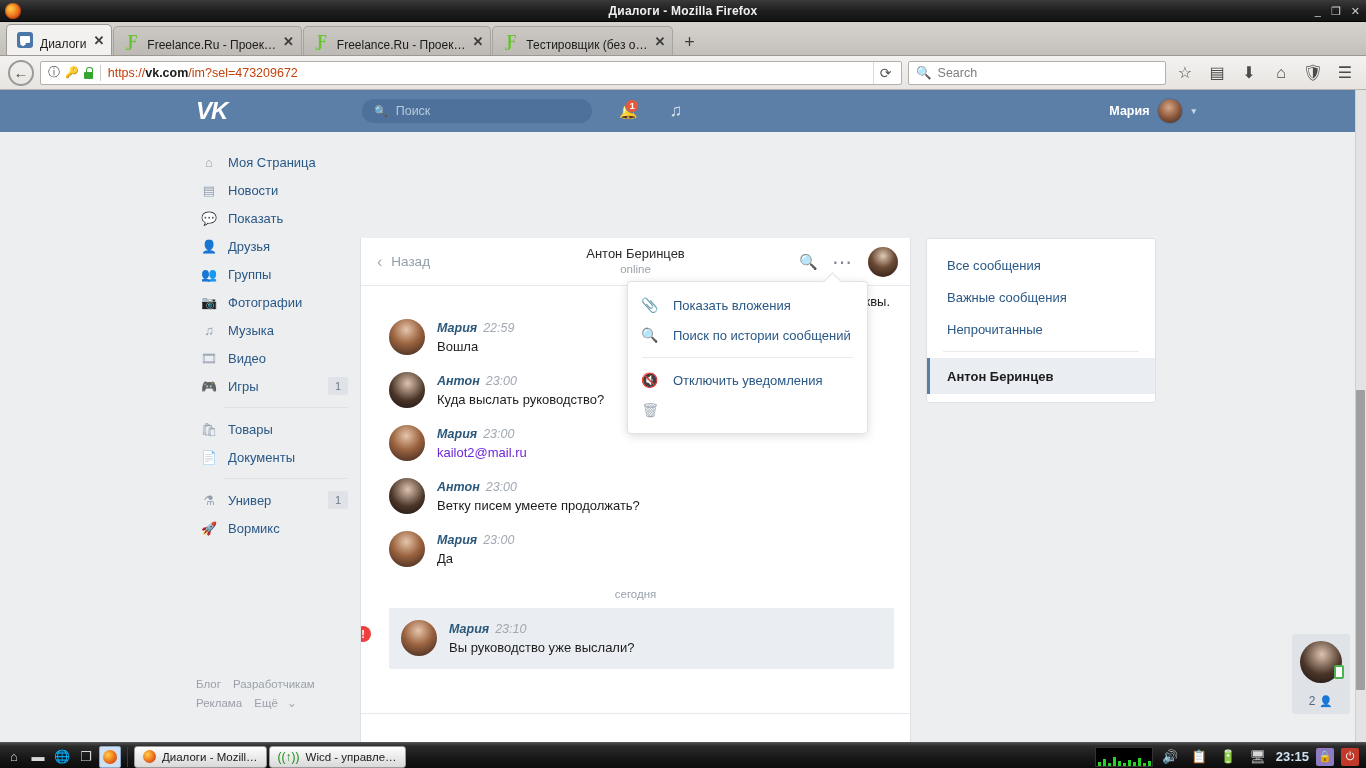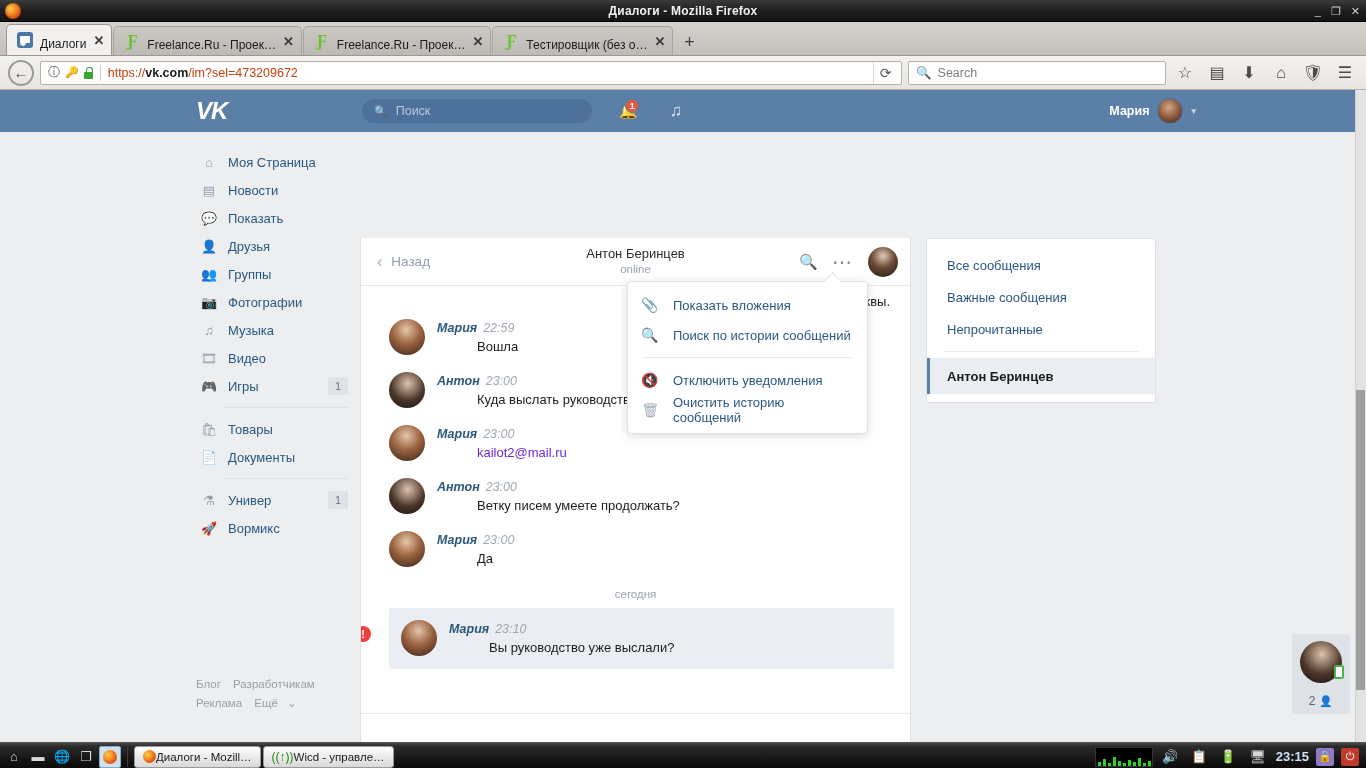--- a/index.html
+++ b/index.html
@@ -255,21 +255,21 @@
   }
   .msg .mav {
     width: 36px; height: 36px; border-radius: 50%; flex: 0 0 36px;
   }
   .mav.maria { background: radial-gradient(circle at 48% 30%, #e6c6ac 0%, #9c6440 45%, #32201a 100%); }
   .mav.anton { background: radial-gradient(circle at 52% 32%, #dcc4ae 0%, #4b3528 55%, #171013 100%); }
   .msg .body { padding-top: 1px; }
   .msg .meta { font-size: 12.5px; line-height: 16px; font-style: italic; }
   .msg .who { color: #2b587a; font-weight: bold; }
   .msg .tm { color: #a0a8b3; margin-left: 6px; font-weight: normal; }
-  .msg .txt { font-size: 13px; color: #1c1c1c; line-height: 18px; margin-top: 2px; margin-left: 40px; }
+  .msg .txt { font-size: 13px; color: #1c1c1c; line-height: 18px; margin-top: 2px; }
   .msg .txt.link { color: #6d28d9; }
   .daysep {
     text-align: center; font-size: 11.5px; color: #9aa2ac;
     padding: 14px 0 8px;
   }
   .msg.unread { background: #eaedf1; margin: 0 16px 0 28px; padding: 12px 12px 12px 12px; border-radius: 2px; }
   .unread-dot {
     position: absolute; left: -34px; top: 18px;
     width: 16px; height: 16px; border-radius: 50%;
     background: #ee3f3f; color: #fff; font-size: 11px; font-weight: bold;
@@ -360,21 +360,21 @@
     display: flex; align-items: center; gap: 2px; padding: 0 3px;
     border-top: 1px solid #555;
   }
   .tb-ico {
     width: 22px; height: 22px; display: flex; align-items: center; justify-content: center;
     color: #d8d8d8; font-size: 13px;
   }
   .tb-ico.sel { background: #cfe0f2; border: 1px solid #8aa8c8; border-radius: 2px; }
   .tb-sep { width: 1px; height: 20px; background: #3c3c3c; margin: 0 4px; }
   .tb-task {
-    height: 22px; display: flex; align-items: center; 
+    height: 22px; display: flex; align-items: center; gap: 6px;
     padding: 0 8px; font-size: 11.5px; color: #1a1a1a;
     background: linear-gradient(to bottom,#fdfdfd,#d9d9d9);
     border: 1px solid #9a9a9a; border-radius: 3px;
     max-width: 168px; white-space: nowrap; overflow: hidden;
   }
   .tb-right {
     margin-left: auto; display: flex; align-items: center; gap: 7px; padding-right: 4px;
   }
   .tb-clock { color: #cfe2f5; font-size: 13px; font-weight: bold; }
   .tb-graph {
@@ -639,21 +639,20 @@
       <span class="pi">🔍</span>
       <span>Поиск по истории сообщений</span>
     </div>
     <div class="pop-div"></div>
     <div class="pop-item">
       <span class="pi">🔇</span>
       <span>Отключить уведомления</span>
     </div>
     <div class="pop-item">
       <span class="pi">🗑</span>
-      <span>Очистить историю сообщений</span>
     </div>
   </div>
 
   <div class="rightpanel">
     <div class="rp-item">Все сообщения</div>
     <div class="rp-item">Важные сообщения</div>
     <div class="rp-item">Непрочитанные</div>
     <div class="rp-div"></div>
     <div class="rp-item sel">Антон Беринцев</div>
   </div>

